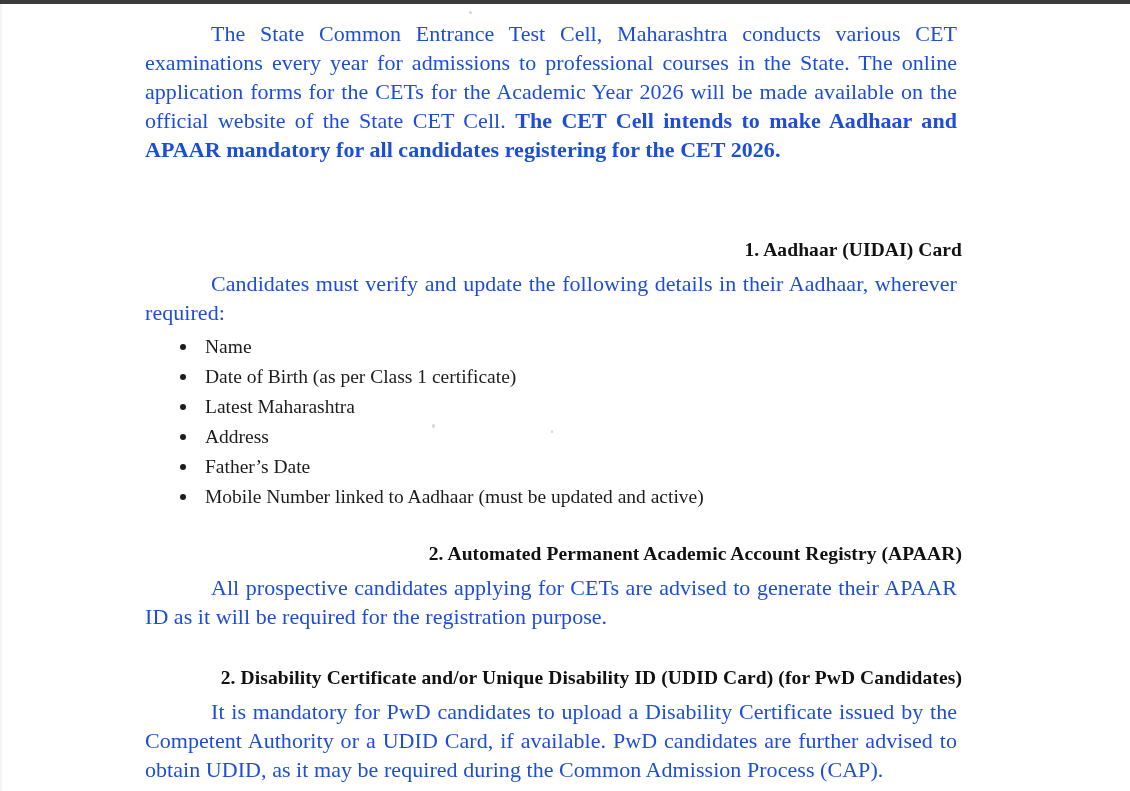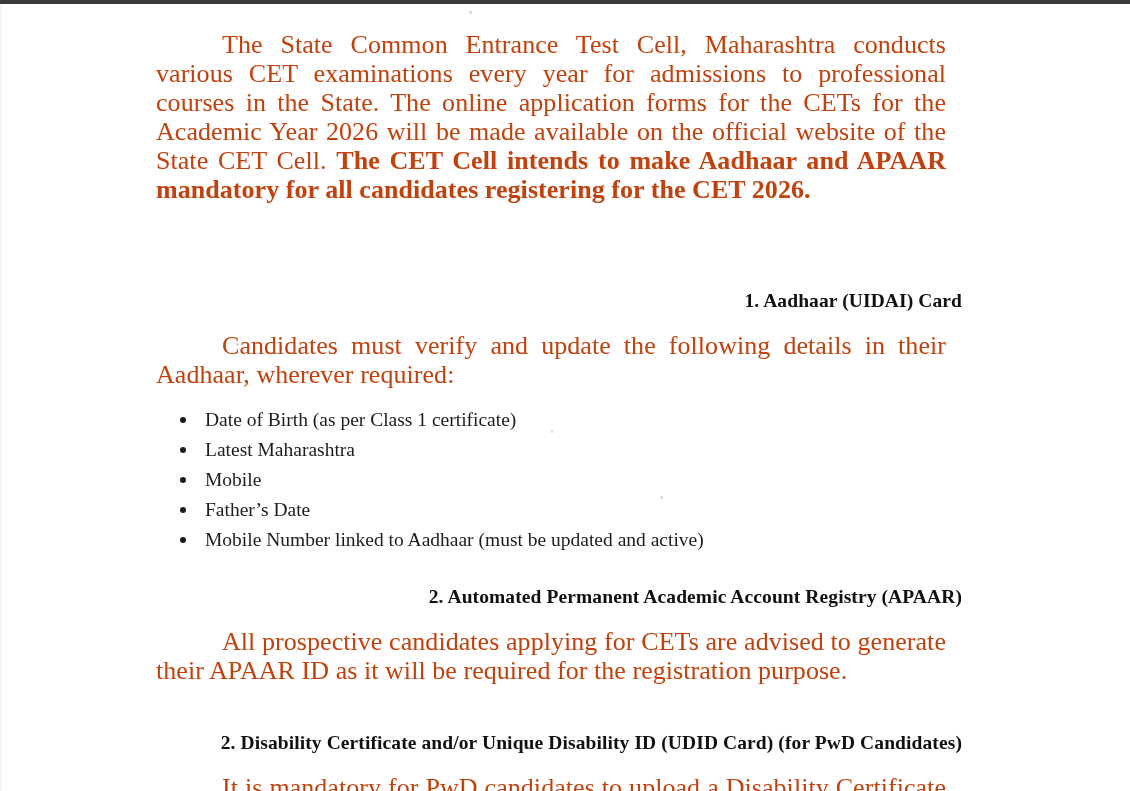--- a/index.html
+++ b/index.html
@@ -46,27 +46,27 @@
   #speck-e { left: 660px; top: 496px; width: 3px; height: 3px; }
 
   #page {
     position: absolute;
     left: 140px;
     top: 0;
     width: 822px;
   }
 
   .para {
-    margin: 16px;
-    font-size: 26px;
+    margin: 5px;
+    font-size: 22px;
     line-height: 29px;
     text-align: justify;
     text-justify: inter-word;
     letter-spacing: 0.05px;
-    color: #c2410c;
+    color: #1d4ed8;
   }
   .para.indent { text-indent: 66px; }
 
   .bold-run { font-weight: bold; }
 
   h2.section-heading {
     margin: 0;
     font-size: 19.5px;
     line-height: 29px;
     font-weight: bold;
@@ -121,23 +121,24 @@
 
   <div class="block-gap-lg"></div>
 
 
   <div class="block-gap-lg"></div>
 
   <section>
     <h2 class="section-heading">1. Aadhaar (UIDAI) Card</h2>
     <p class="para indent">Candidates must verify and update the following details in their Aadhaar, wherever required:</p>
     <ul class="detail-list">
+      <li><span class="bullet-dot"></span><span>Name</span></li>
       <li><span class="bullet-dot"></span><span>Date of Birth (as per Class 1 certificate)</span></li>
       <li><span class="bullet-dot"></span><span>Latest Maharashtra</span></li>
-      <li><span class="bullet-dot"></span><span>Mobile</span></li>
+      <li><span class="bullet-dot"></span><span>Address</span></li>
       <li><span class="bullet-dot"></span><span>Father’s Date</span></li>
       <li><span class="bullet-dot"></span><span>Mobile Number linked to Aadhaar (must be updated and active)</span></li>
     </ul>
   </section>
 
   <div class="block-gap-md"></div>
 
   <section>
     <h2 class="section-heading">2. Automated Permanent Academic Account Registry (APAAR)</h2>
     <p class="para indent">All prospective candidates applying for CETs are advised to generate their APAAR ID as it will be required for the registration purpose.</p>

